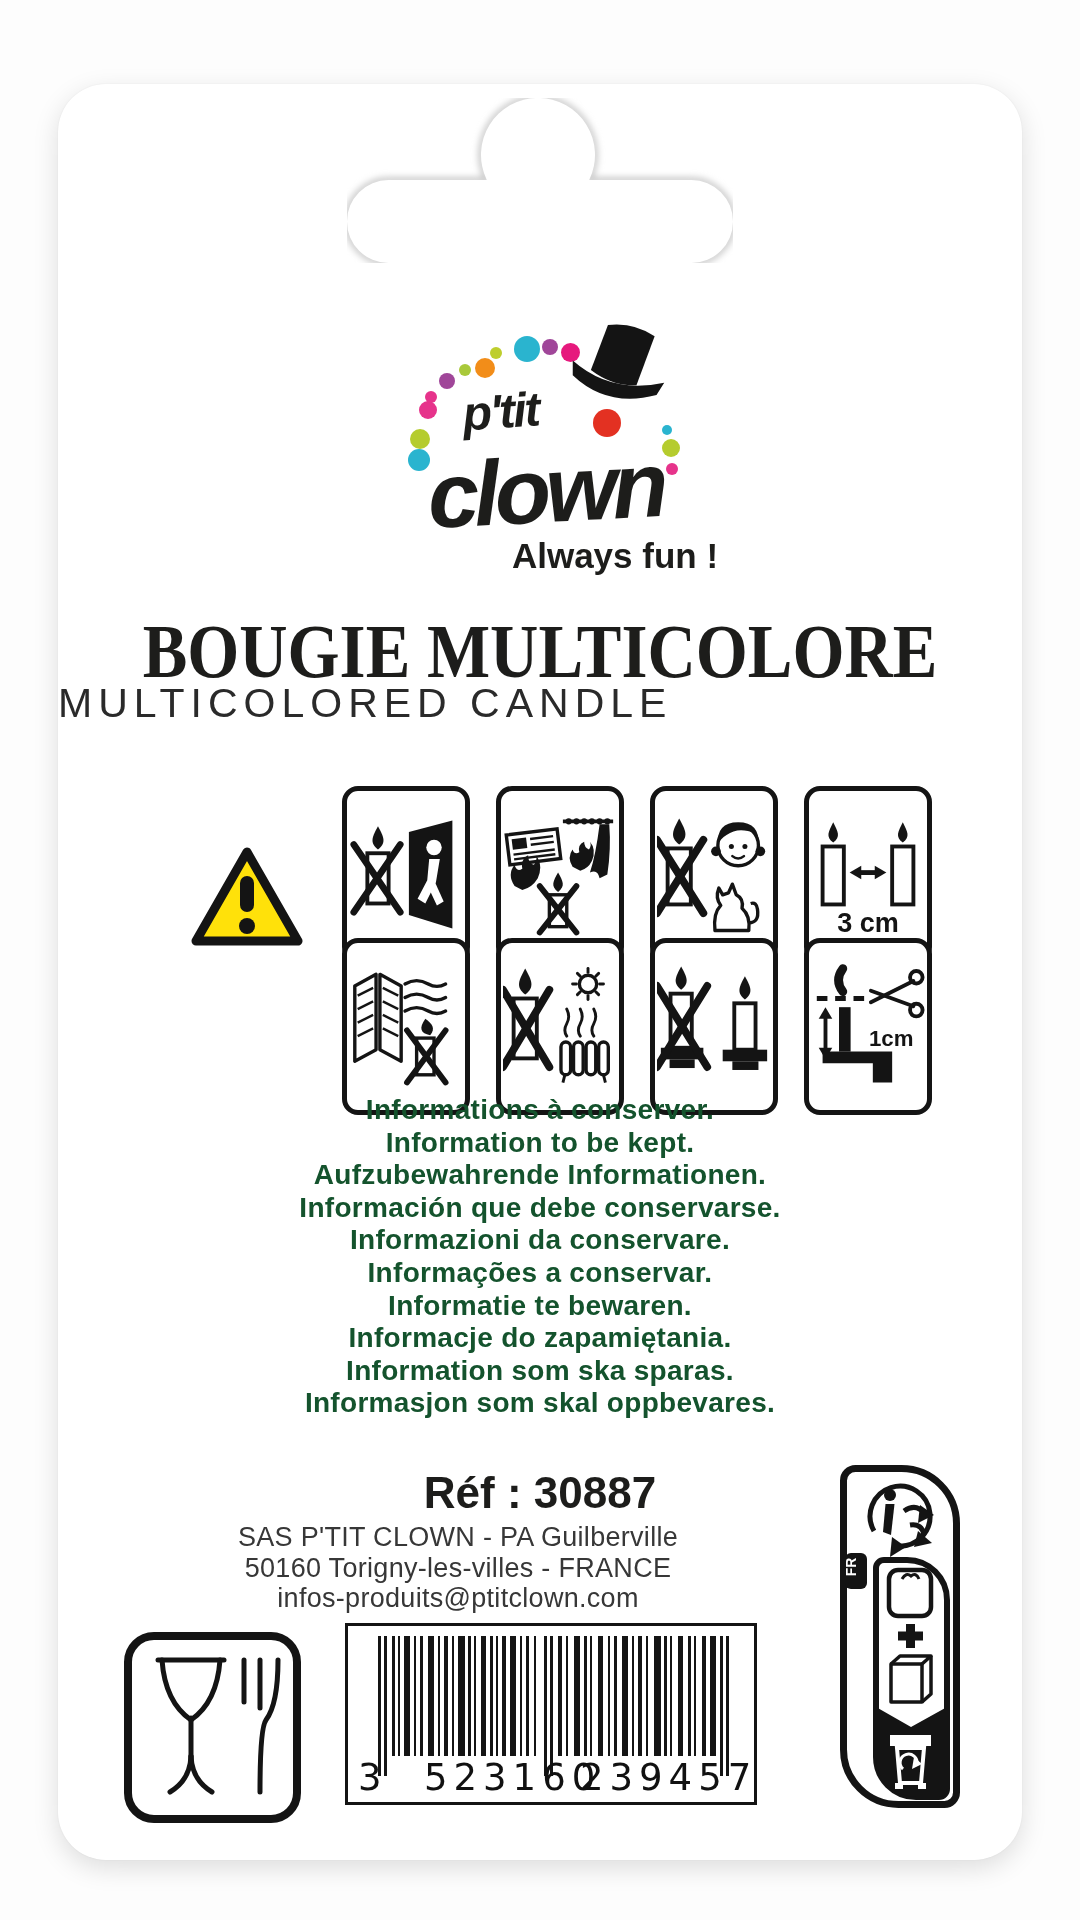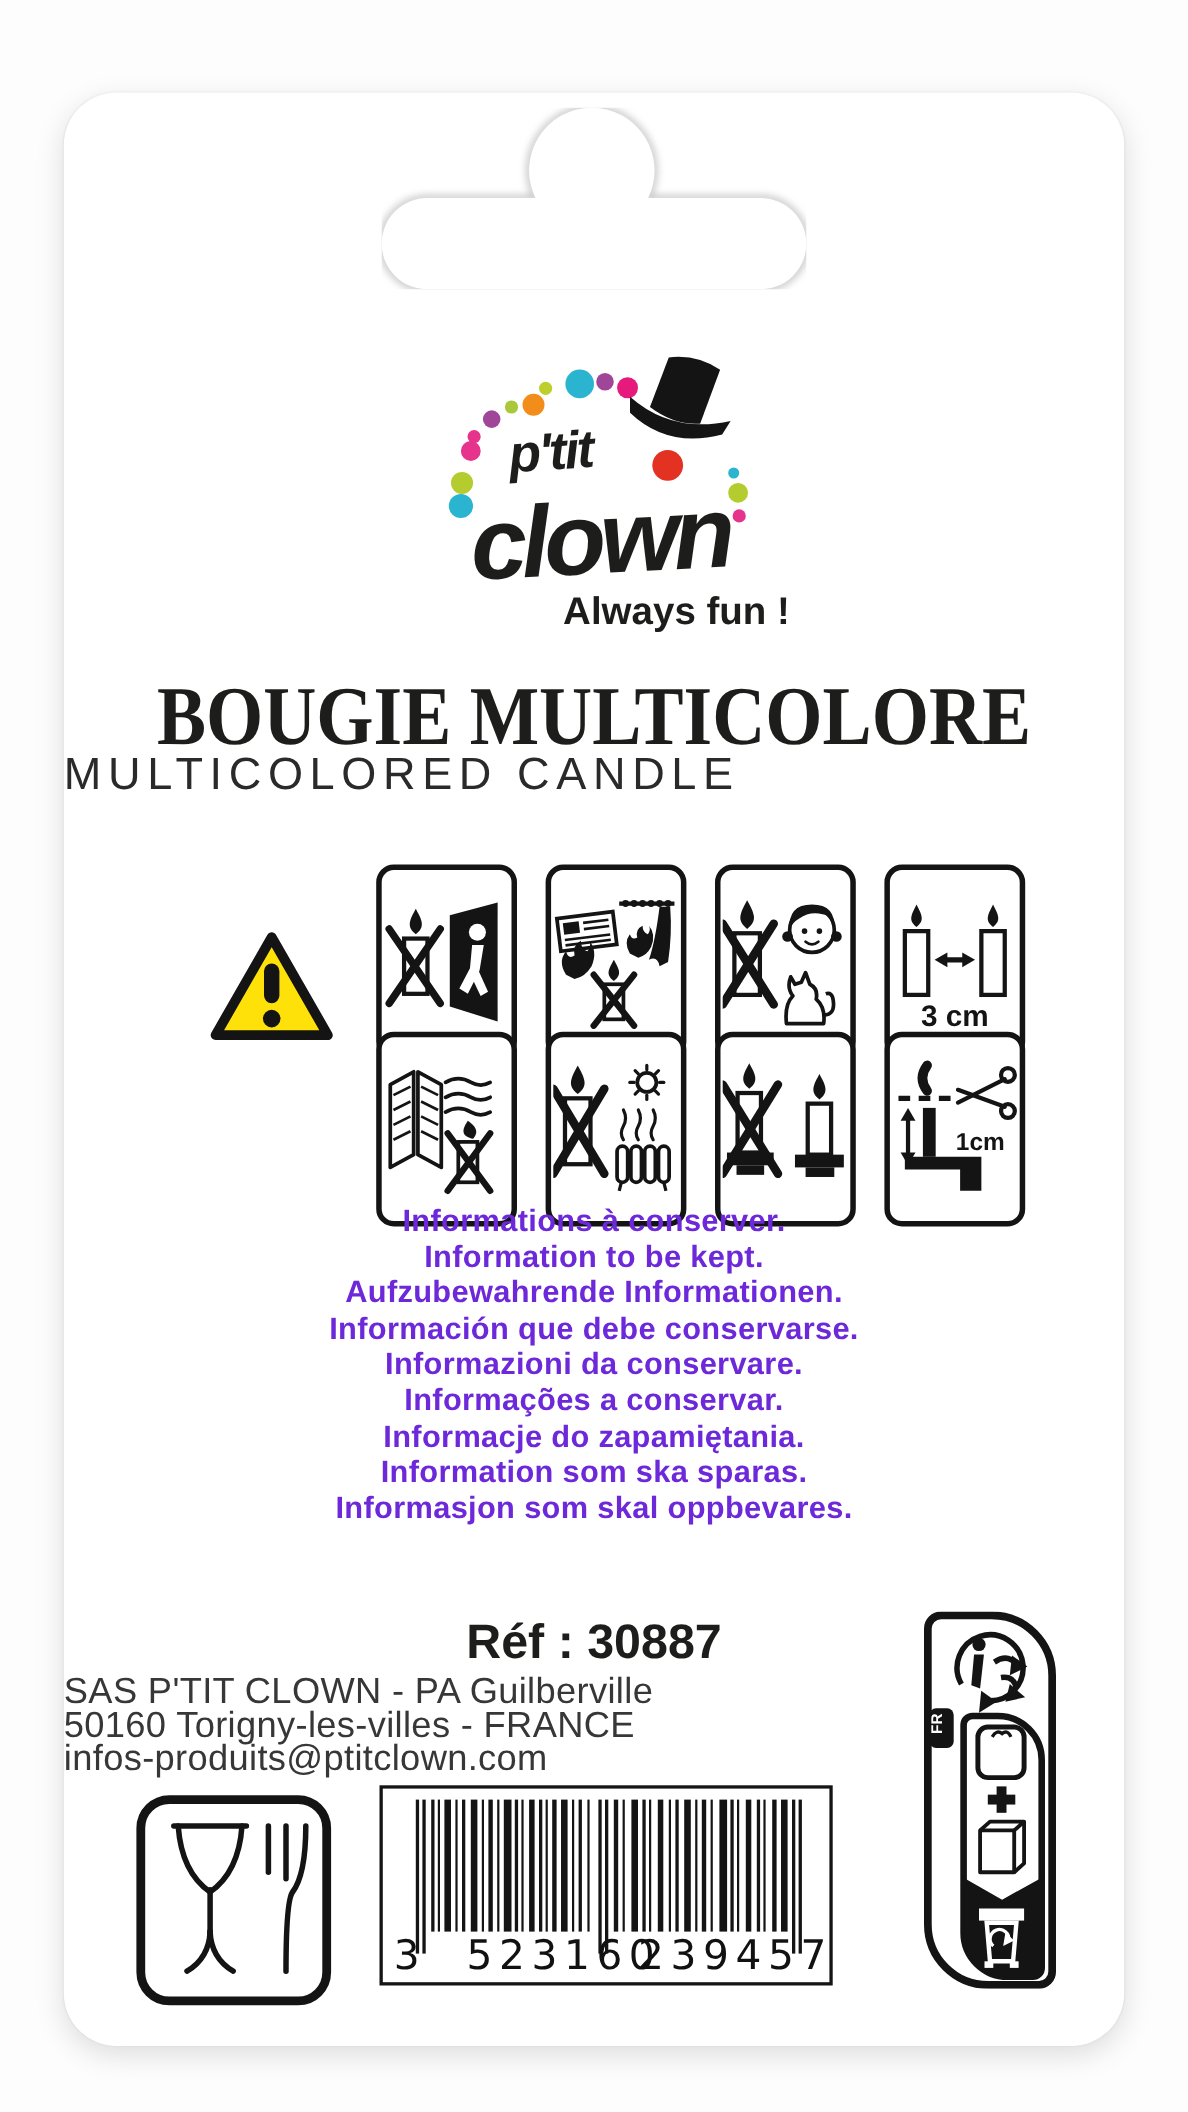--- a/index.html
+++ b/index.html
@@ -40,24 +40,24 @@
             letter-spacing:6px;color:#2a2a2a;white-space:nowrap;}
   
   .warn-triangle{left:130px;top:760px;width:118px;height:106px;}
   .picto-grid{left:284px;top:702px;display:grid;grid-template-columns:repeat(4,128px);
               grid-auto-rows:140px;column-gap:26px;row-gap:12px;}
   .picto{box-sizing:border-box;width:128px;height:177px;border:5px solid #141414;border-radius:16px;
          background:#fff;padding:2px;}
   .picto svg{width:100%;height:100%;}
   
   .info-lines{left:0;top:1010px;width:964px;text-align:center;font-size:28px;font-weight:700;
-              color:#6d28d9;line-height:32.6px;letter-spacing:.3px;}
+              color:#14532d;line-height:32.6px;letter-spacing:.3px;}
   
   .ref{left:0;top:1384px;width:964px;text-align:center;font-size:44px;font-weight:800;}
-  .address{left:0;top:1438px;width:800px;font-size:33px;color:#373737;
+  .address{left:0;top:1438px;width:800px;text-align:center;font-size:27px;color:#373737;
            line-height:30.5px;letter-spacing:.3px;}
   
   .glass-fork{left:66px;top:1548px;width:177px;height:191px;box-sizing:border-box;
               border:8px solid #141414;border-radius:30px;background:#fff;}
   .barcode{left:287px;top:1539px;width:412px;height:182px;box-sizing:border-box;
            border:3px solid #141414;background:#fff;}
   .barcode-digits{position:absolute;left:0;bottom:6px;width:100%;height:40px;
                   font-family:"DejaVu Sans",sans-serif;font-size:37px;color:#111;}
   .bd{position:absolute;letter-spacing:6px;white-space:nowrap;}
   .bd-0{left:10px;}  .bd-1{left:76px;}  .bd-2{left:232px;}
@@ -287,20 +287,21 @@
       </div>
     </div>
 
     <div class="abs info-lines">
       <div>Informations à conserver.</div>
       <div>Information to be kept.</div>
       <div>Aufzubewahrende Informationen.</div>
       <div>Información que debe conservarse.</div>
       <div>Informazioni da conservare.</div>
       <div>Informações a conservar.</div>
+      <div>Informatie te bewaren.</div>
       <div>Informacje do zapamiętania.</div>
       <div>Information som ska sparas.</div>
       <div>Informasjon som skal oppbevares.</div>
     </div>
 
     <div class="abs ref">Réf : 30887</div>
     <div class="abs address">
       <div>SAS P'TIT CLOWN - PA Guilberville</div>
       <div>50160 Torigny-les-villes - FRANCE</div>
       <div>infos-produits@ptitclown.com</div>

